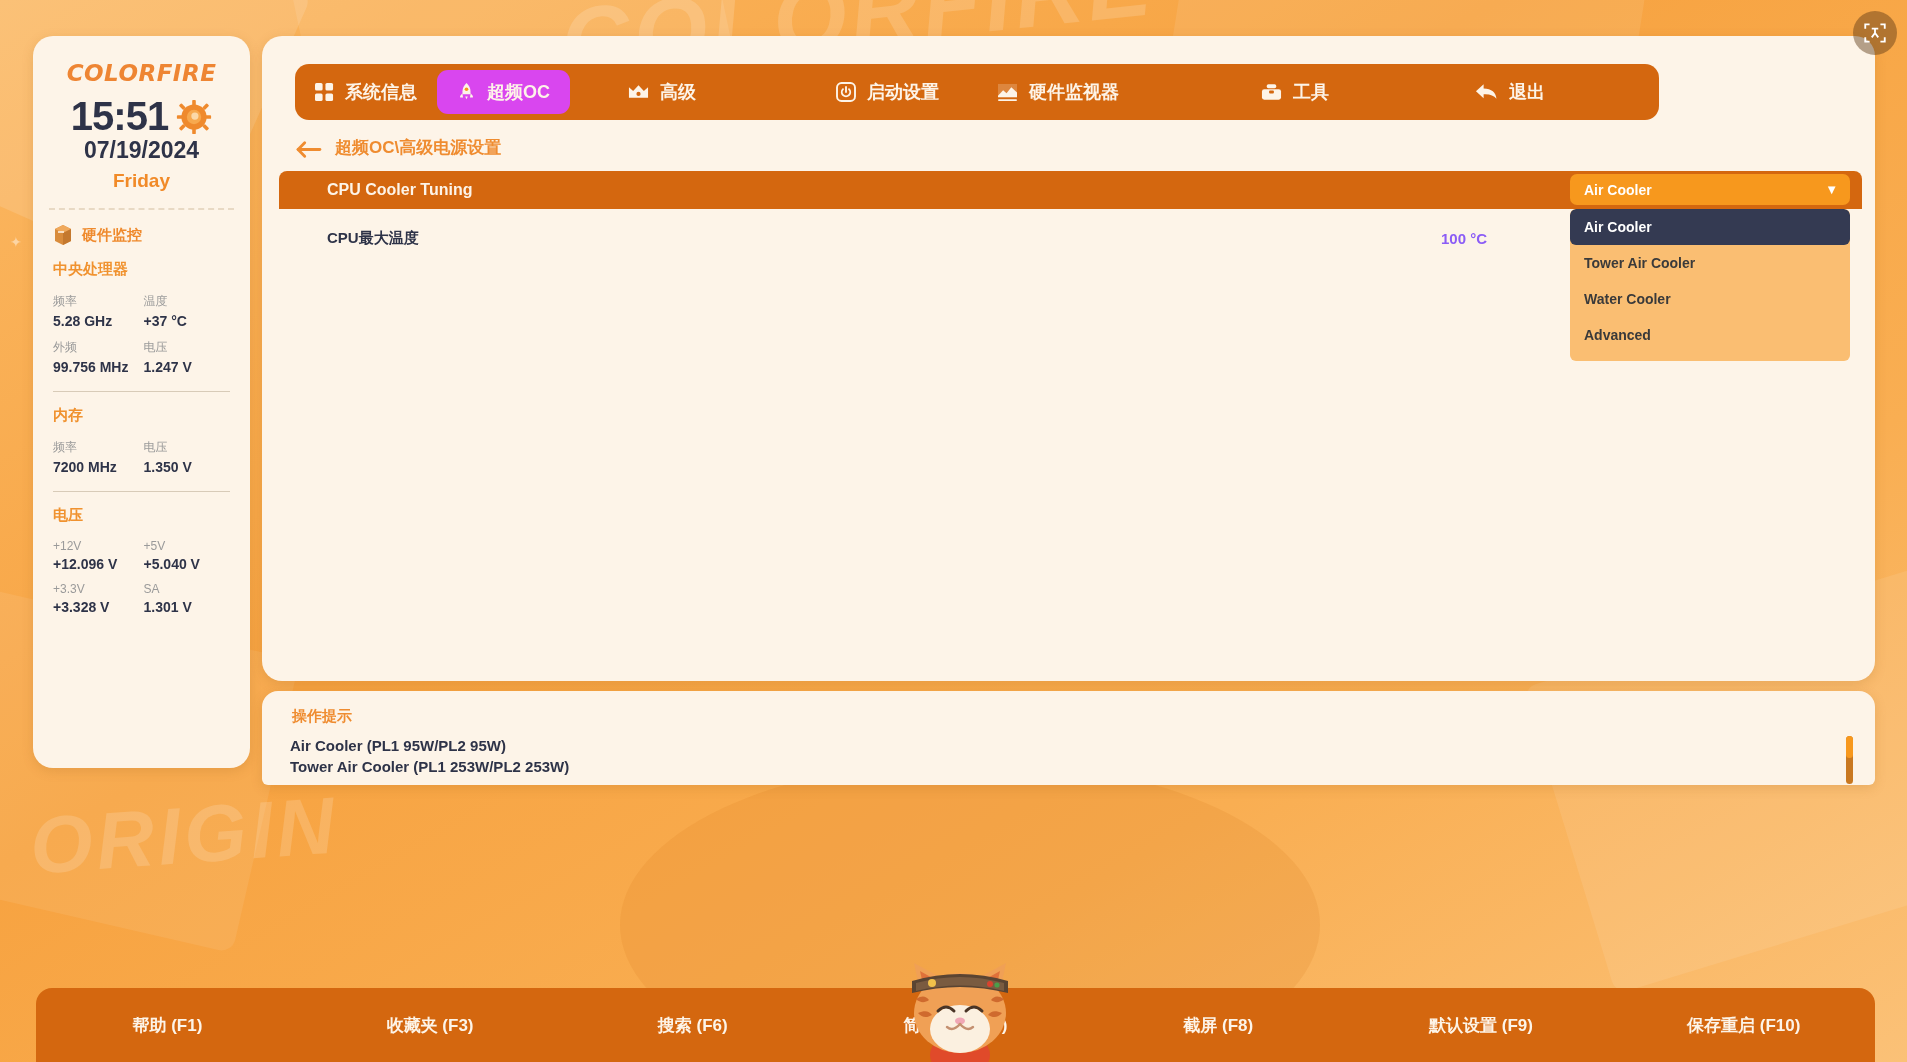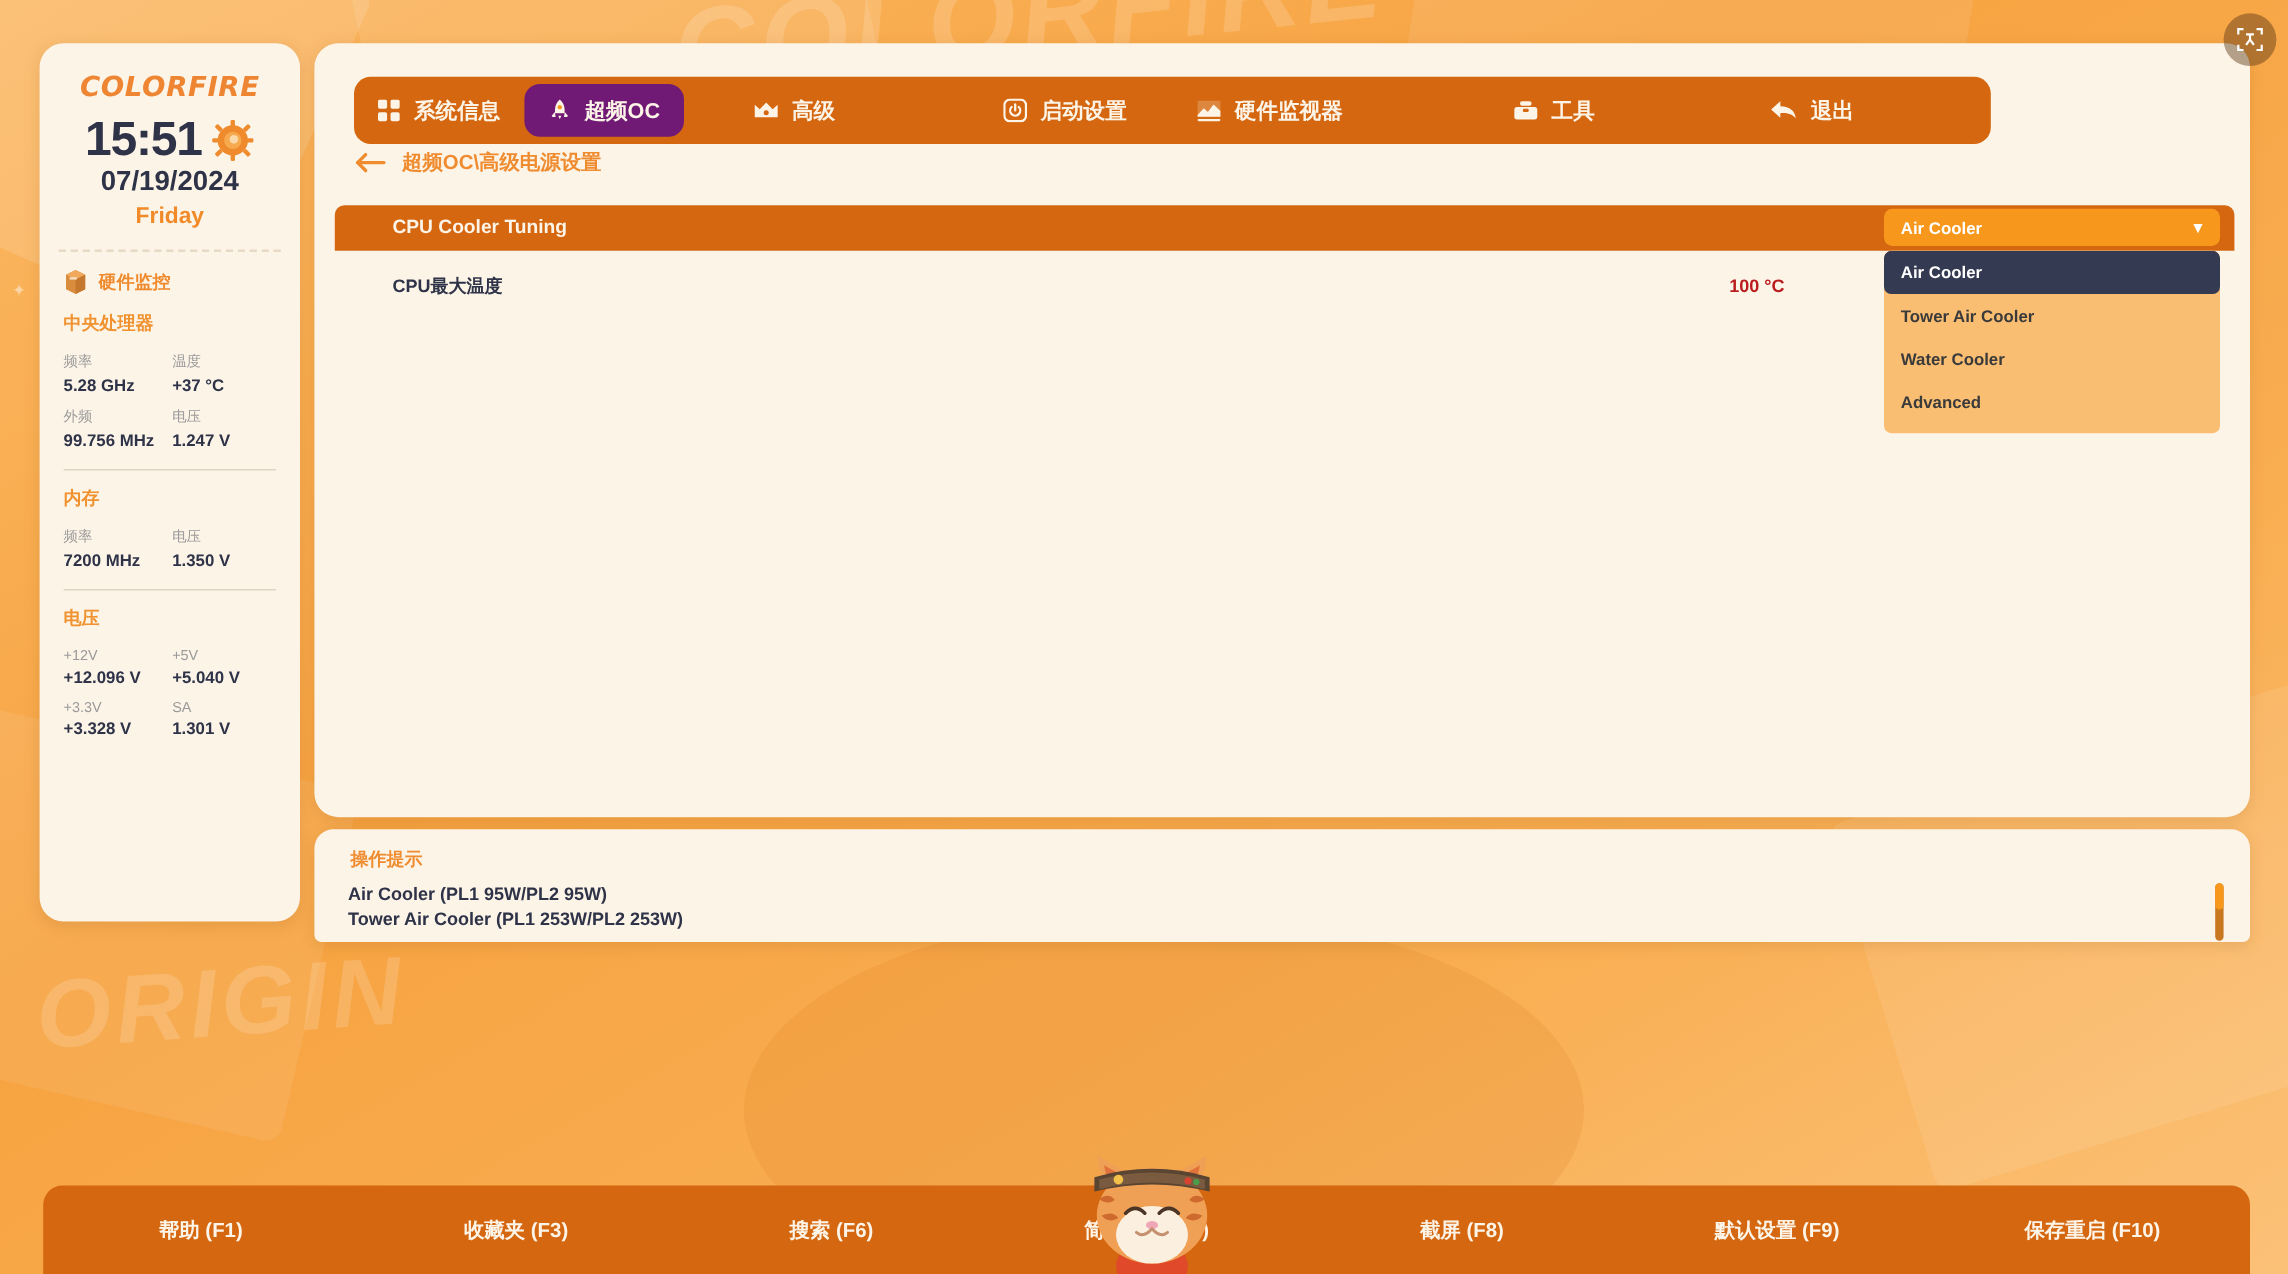--- a/index.html
+++ b/index.html
@@ -156,27 +156,27 @@
   .nav-item {
     display: flex; align-items: center; gap: 11px;
     height: 44px;
     padding: 0 20px;
     border-radius: 11px;
     cursor: pointer;
     color: #fdf4e8;
     font-size: 18px; font-weight: bold;
     white-space: nowrap;
   }
-  .nav-item.active { background: #701a75; border-radius: 13px; }
+  .nav-item.active { background: #d946ef; }
   .nav-item .nav-icon { display: flex; align-items: center; }
 
   #breadcrumb {
     position: absolute;
-    left: 33px; top: 88px;
-    display: flex; align-items: center; gap: 13px;
+    left: 33px; top: 100px;
+    display: flex; align-items: flex-end; gap: 13px;
     cursor: pointer;
   }
   #breadcrumb-text {
     font-size: 17px; font-weight: bold; color: #ef8c30;
   }
 
   #setting-row {
     position: absolute;
     left: 17px; top: 135px;
     width: 1583px; height: 38px;
@@ -236,21 +236,21 @@
     width: 1583px; height: 34px;
     display: flex; align-items: center;
   }
   #sub-row-label {
     font-size: 15px; font-weight: bold; color: #2e3348;
     margin-left: 48px;
   }
   #sub-row-value {
     position: absolute;
     left: 1162px;
-    font-size: 15px; font-weight: bold; color: #b91c1c;
+    font-size: 15px; font-weight: bold; color: #8b5cf6;
   }
 
   
   #tips-panel {
     position: absolute;
     left: 262px; top: 691px;
     width: 1613px; height: 94px;
     background: #fdf4e8;
     border-radius: 16px 16px 6px 6px;
     box-shadow: 0 3px 12px rgba(150,90,20,0.18);

